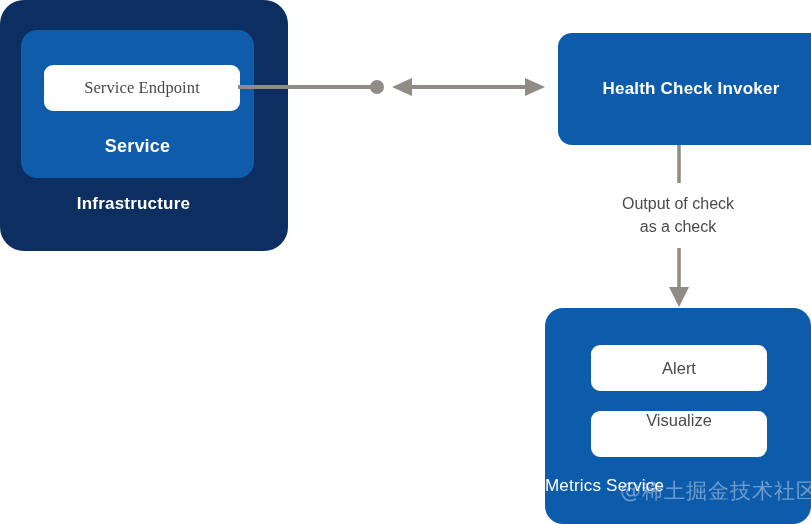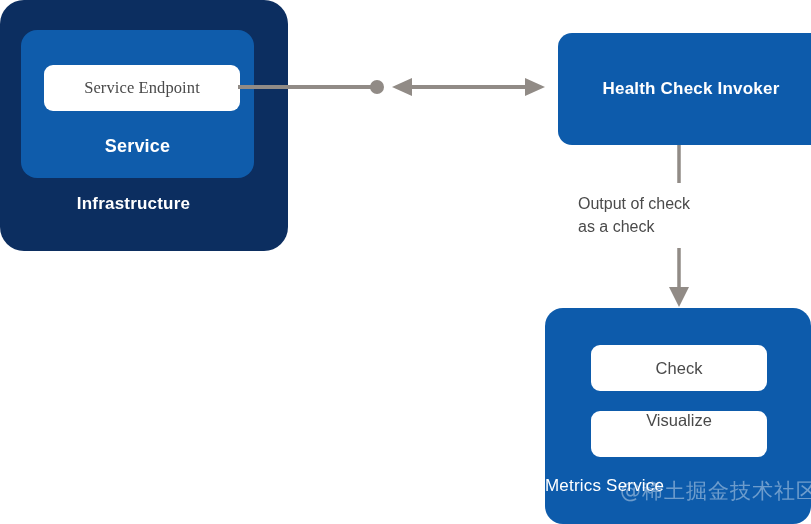--- a/index.html
+++ b/index.html
@@ -153,21 +153,21 @@
     width: 811px;
     height: 524px;
     pointer-events: none;
   }
 
   .metric-caption {
     position: absolute;
     left: 578px;
     top: 192px;
     width: 200px;
-    text-align: left;
+    text-align: center;
     color: #4a4a4a;
     font-size: 16px;
     line-height: 23px;
   }
 
   .metric-caption span { display: block; }
 
   .watermark {
     position: absolute;
     left: 620px;
@@ -193,21 +193,21 @@
   <div class="box endpoint-box">
     <span>Service Endpoint</span>
   </div>
 
   <div class="box invoker-box">
     <span>Health Check Invoker</span>
   </div>
 
   <div class="box metrics-box"></div>
   <div class="box alert-box">
-    <span>Check</span>
+    <span>Alert</span>
   </div>
   <div class="box visualize-box">
     <span>Visualize</span>
   </div>
   <div class="metrics-label">Metrics Service</div>
 
   <svg class="connector-svg" viewBox="0 0 811 524" xmlns="http://www.w3.org/2000/svg">
 
     <line x1="238" y1="87" x2="372" y2="87" stroke="#918b86" stroke-width="4"></line>
     <circle cx="377" cy="87" r="7" fill="#918b86"></circle>

